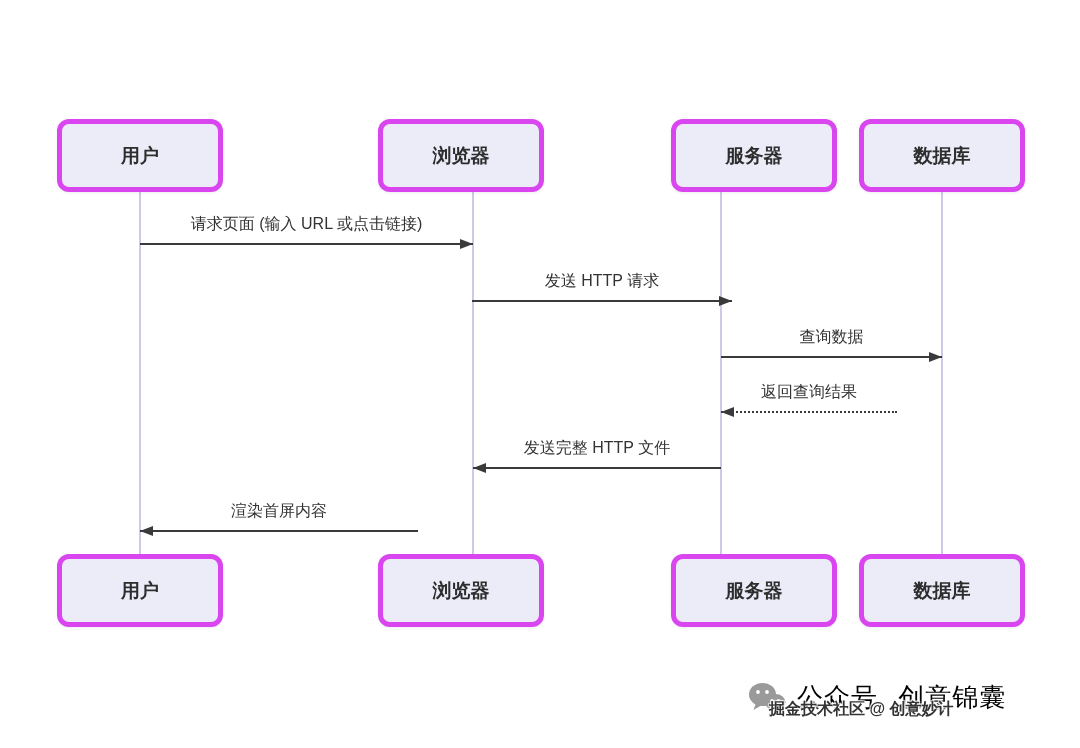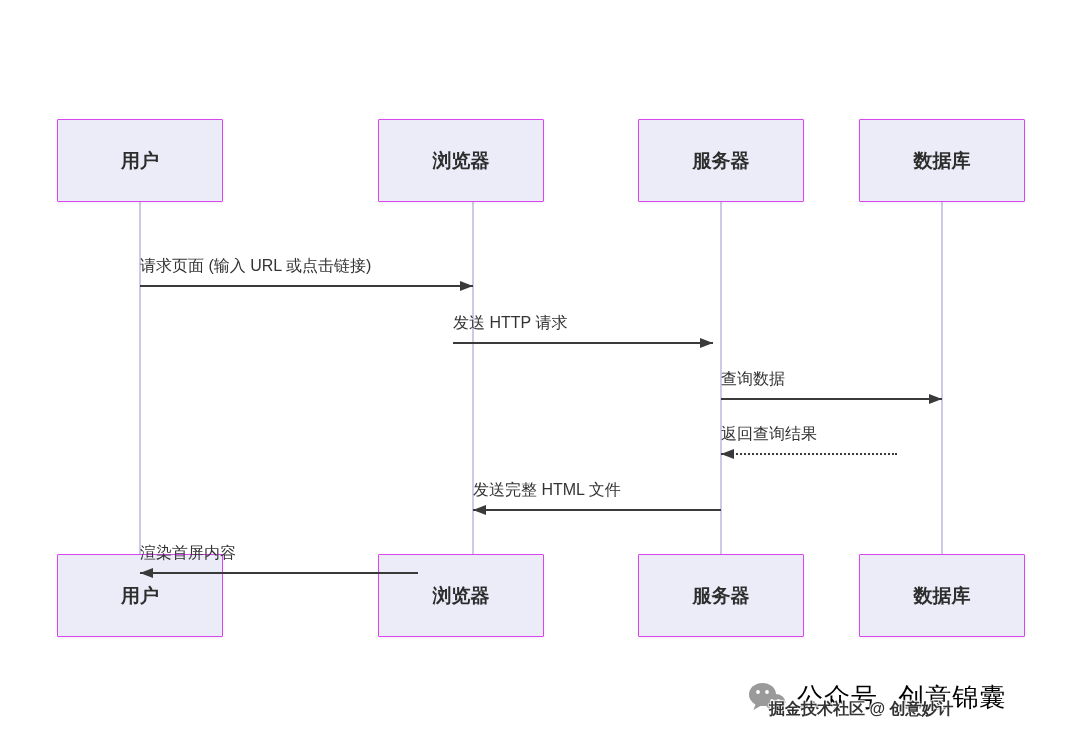--- a/index.html
+++ b/index.html
@@ -13,61 +13,61 @@
     width: 1080px;
     height: 748px;
     background: #ffffff;
     overflow: hidden;
   }
 
   
   .actor-box {
     position: absolute;
     width: 166px;
-    height: 83px;
+    height: 73px;
     box-sizing: border-box;
     background: #ececf9;
-    border: 1px solid #d946ef;
-    border-radius: 1px;
+    border: 5px solid #d946ef;
+    border-radius: 12px;
     display: flex;
     align-items: center;
     justify-content: center;
     font-size: 19px;
     font-weight: 600;
     color: #2d2d2d;
     box-shadow: 0 1px 3px rgba(90, 90, 140, 0.10);
   }
   .row-top    { top: 119px; }
   .row-bottom { top: 554px; }
   .col-user     { left: 57px;  }
   .col-browser  { left: 378px; }
-  .col-server   { left: 638px; }
+  .col-server   { left: 671px; }
   .col-database { left: 859px; font-family: Liberation Mono, monospace; }
 
   
   .lifeline {
     position: absolute;
     top: 192px;
     height: 362px;
     width: 2px;
     background: #cbcbe8;
   }
 
   
   .msg {
     position: absolute;
   }
   .msg-label {
     height: 22px;
     line-height: 22px;
     margin-bottom: 8px;
+    text-align: center;
     font-size: 16px;
     color: #333333;
     white-space: nowrap;
-    margin-top: 42px;
   }
   .msg-line {
     position: relative;
     height: 0;
     border-top: 2px solid #3a3a3a;
   }
   .msg-line.dotted {
     border-top: 2px dotted #3a3a3a;
   }
   .arrowhead {
@@ -142,21 +142,21 @@
   <div class="actor-box row-bottom col-server">服务器</div>
   <div class="actor-box row-bottom col-database">数据库</div>
 
   <div class="msg" style="left:140px; top:213px; width:333px;">
     <div class="msg-label">请求页面 (输入 URL 或点击链接)</div>
     <div class="msg-line">
       <span class="arrowhead right"></span>
     </div>
   </div>
 
-  <div class="msg" style="left:453px; top:270px; width:260px;">
+  <div class="msg" style="left:472px; top:270px; width:260px;">
     <div class="msg-label">发送 HTTP 请求</div>
     <div class="msg-line">
       <span class="arrowhead right"></span>
     </div>
   </div>
 
   <div class="msg" style="left:721px; top:326px; width:221px;">
     <div class="msg-label">查询数据</div>
     <div class="msg-line">
       <span class="arrowhead right"></span>
@@ -164,21 +164,21 @@
   </div>
 
   <div class="msg" style="left:721px; top:381px; width:176px;">
     <div class="msg-label">返回查询结果</div>
     <div class="msg-line dotted">
       <span class="arrowhead left"></span>
     </div>
   </div>
 
   <div class="msg" style="left:473px; top:437px; width:248px;">
-    <div class="msg-label">发送完整 HTML 文件</div>
+    <div class="msg-label">发送完整 HTTP 文件</div>
     <div class="msg-line">
       <span class="arrowhead left"></span>
     </div>
   </div>
 
   <div class="msg" style="left:140px; top:500px; width:278px;">
     <div class="msg-label">渲染首屏内容</div>
     <div class="msg-line">
       <span class="arrowhead left"></span>
     </div>

